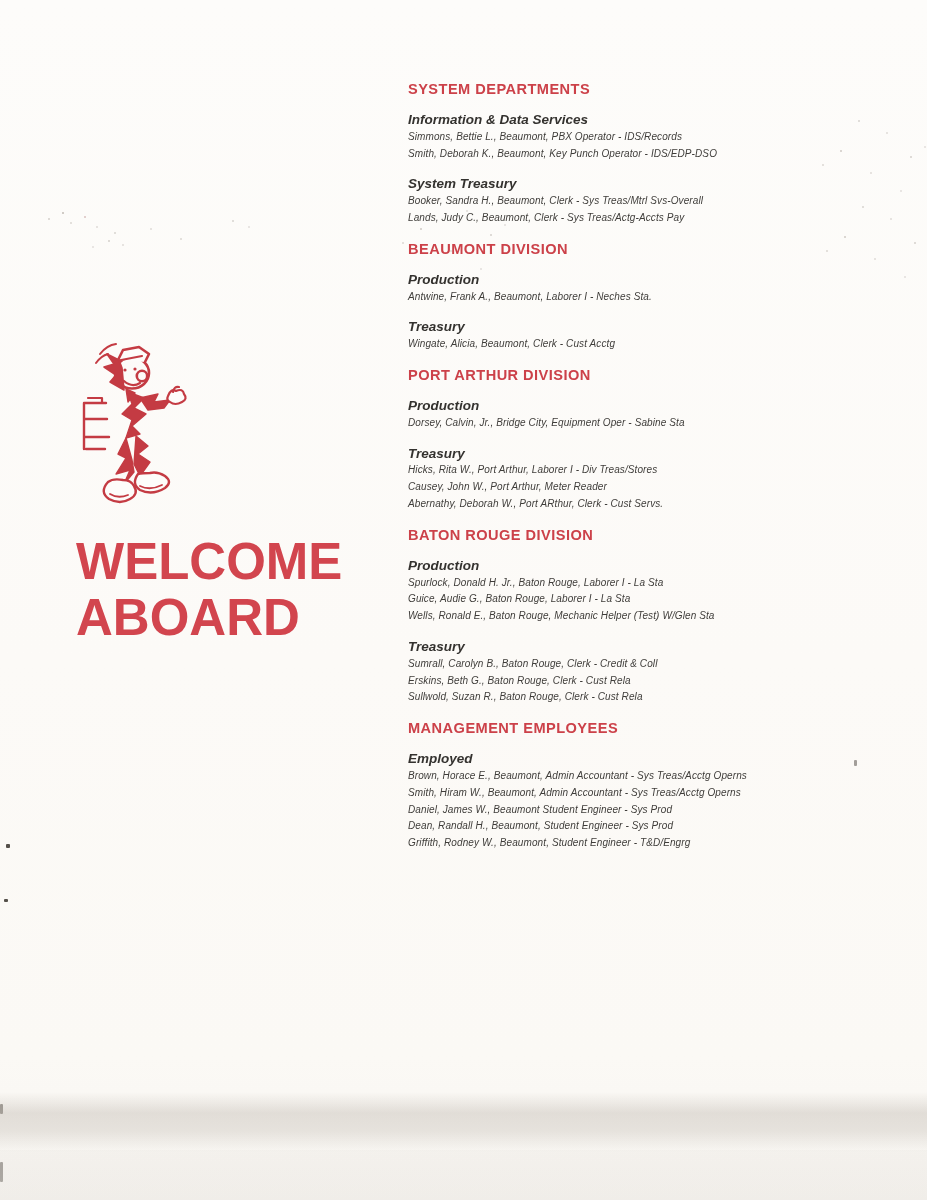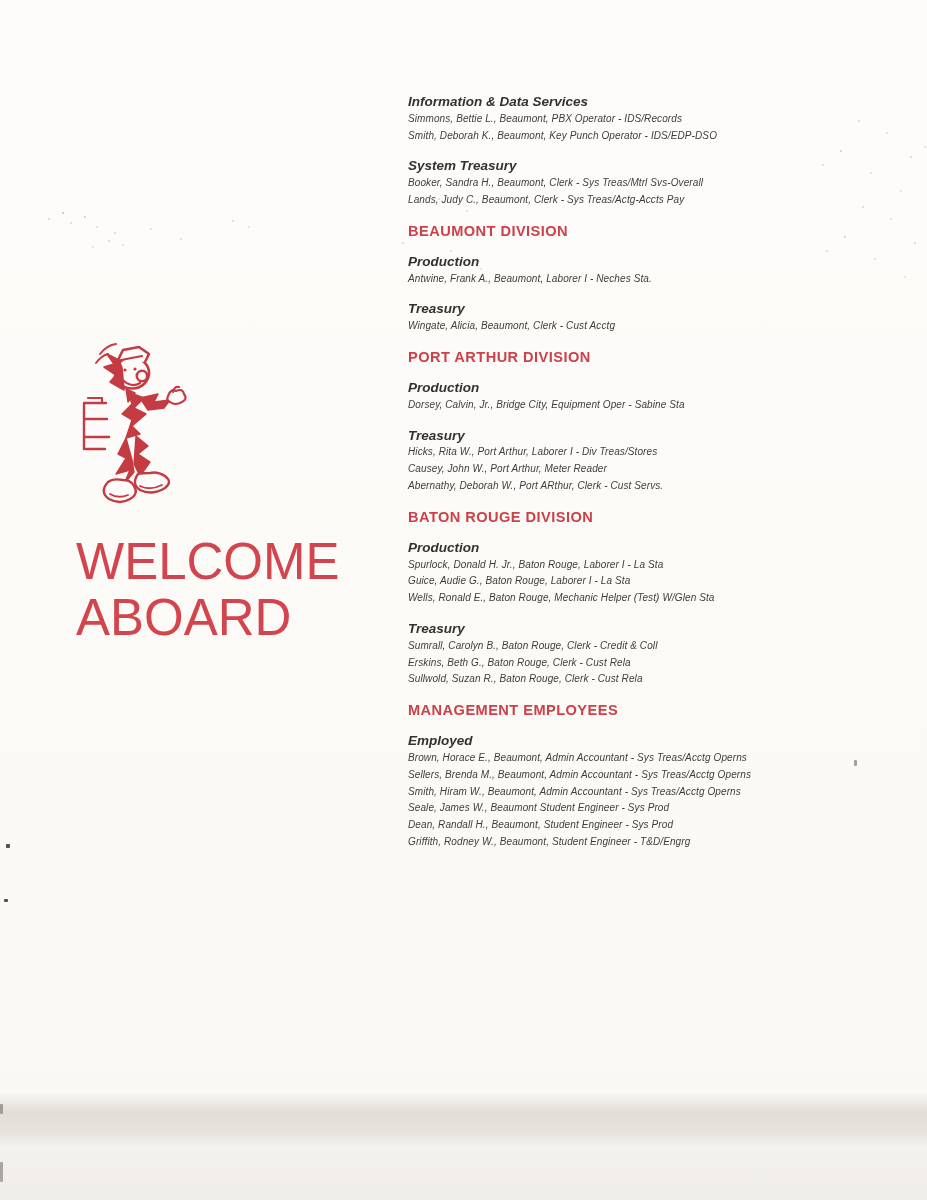--- a/index.html
+++ b/index.html
@@ -19,21 +19,21 @@
   .grp{margin-top:14px;font-style:italic;}
   .grp-h{margin:0;font-size:13.5px;line-height:16.8px;font-weight:bold;color:#34322f;}
   .entry{
     margin:0;font-size:10px;line-height:16.8px;text-align:justify;
     padding-left:26px;text-indent:-26px;letter-spacing:.1px;
   }
   .entry.narrow{max-width:374px;}
   
   .welcome{
     position:absolute;left:76px;top:534px;color:#d2454e;
-    font-size:51px;line-height:56px;font-weight:400;letter-spacing:0;
+    font-size:51px;line-height:56px;font-weight:700;letter-spacing:0;
   }
   .mascot{position:absolute;left:72px;top:340px;width:124px;height:182px;}
   
   .speck{position:absolute;width:2px;height:2px;border-radius:50%;background:rgba(122,110,100,.45);
     box-shadow:
       -14px 6px 0 rgba(122,110,100,.30), 8px 10px 0 rgba(122,110,100,.25),
       22px 4px 0 rgba(140,60,60,.30), 34px 14px 0 rgba(122,110,100,.22),
       52px 20px 0 rgba(122,110,100,.28), 88px 16px 0 rgba(122,110,100,.22),
       118px 26px 0 rgba(122,110,100,.25), 170px 8px 0 rgba(122,110,100,.28),
       186px 14px 0 rgba(122,110,100,.2), 46px 28px 0 rgba(122,110,100,.3),
@@ -96,20 +96,21 @@
   </svg>
 
   <div class="welcome">
     <div>WELCOME</div>
     <div>ABOARD</div>
   </div>
 
   <div class="col">
 
     <section class="sec">
+      <h2 class="sec-h">SYSTEM DEPARTMENTS</h2>
       <div class="grp">
         <h3 class="grp-h">Information &amp; Data Services</h3>
         <p class="entry">Simmons, Bettie L., Beaumont, PBX Operator - IDS/Records</p>
         <p class="entry">Smith, Deborah K., Beaumont, Key Punch Operator - IDS/​EDP-⁠DSO</p>
       </div>
       <div class="grp">
         <h3 class="grp-h">System Treasury</h3>
         <p class="entry">Booker, Sandra H., Beaumont, Clerk - Sys Treas/Mtrl Svs-​Overall</p>
         <p class="entry">Lands, Judy C., Beaumont, Clerk - Sys Treas/Actg-⁠Accts Pay</p>
       </div>
@@ -155,23 +156,22 @@
         <p class="entry">Erskins, Beth G., Baton Rouge, Clerk - Cust Rela</p>
         <p class="entry">Sullwold, Suzan R., Baton Rouge, Clerk - Cust Rela</p>
       </div>
     </section>
 
     <section class="sec">
       <h2 class="sec-h">MANAGEMENT EMPLOYEES</h2>
       <div class="grp">
         <h3 class="grp-h">Employed</h3>
         <p class="entry">Brown, Horace E., Beaumont, Admin Accountant - Sys Treas/​Acctg Operns</p>
-        <p class="entry">Sellers, Brenda M., Beaumont, Admin Accountant - Sys Treas/​Acctg Operns</p>
         <p class="entry">Smith, Hiram W., Beaumont, Admin Accountant - Sys Treas/​Acctg Operns</p>
-        <p class="entry">Seale, James W., Beaumont Student Engineer - Sys Prod</p>
+        <p class="entry">Daniel, James W., Beaumont Student Engineer - Sys Prod</p>
         <p class="entry">Dean, Randall H., Beaumont, Student Engineer - Sys Prod</p>
         <p class="entry narrow">Griffith, Rodney W., Beaumont, Student Engineer - T&amp;D/​Engrg</p>
       </div>
     </section>
 
   </div>
 
   <div class="speck" style="left:62px;top:212px;"></div>
   <div class="speck2" style="left:420px;top:228px;"></div>
   <div class="speck2" style="left:840px;top:150px;"></div>

